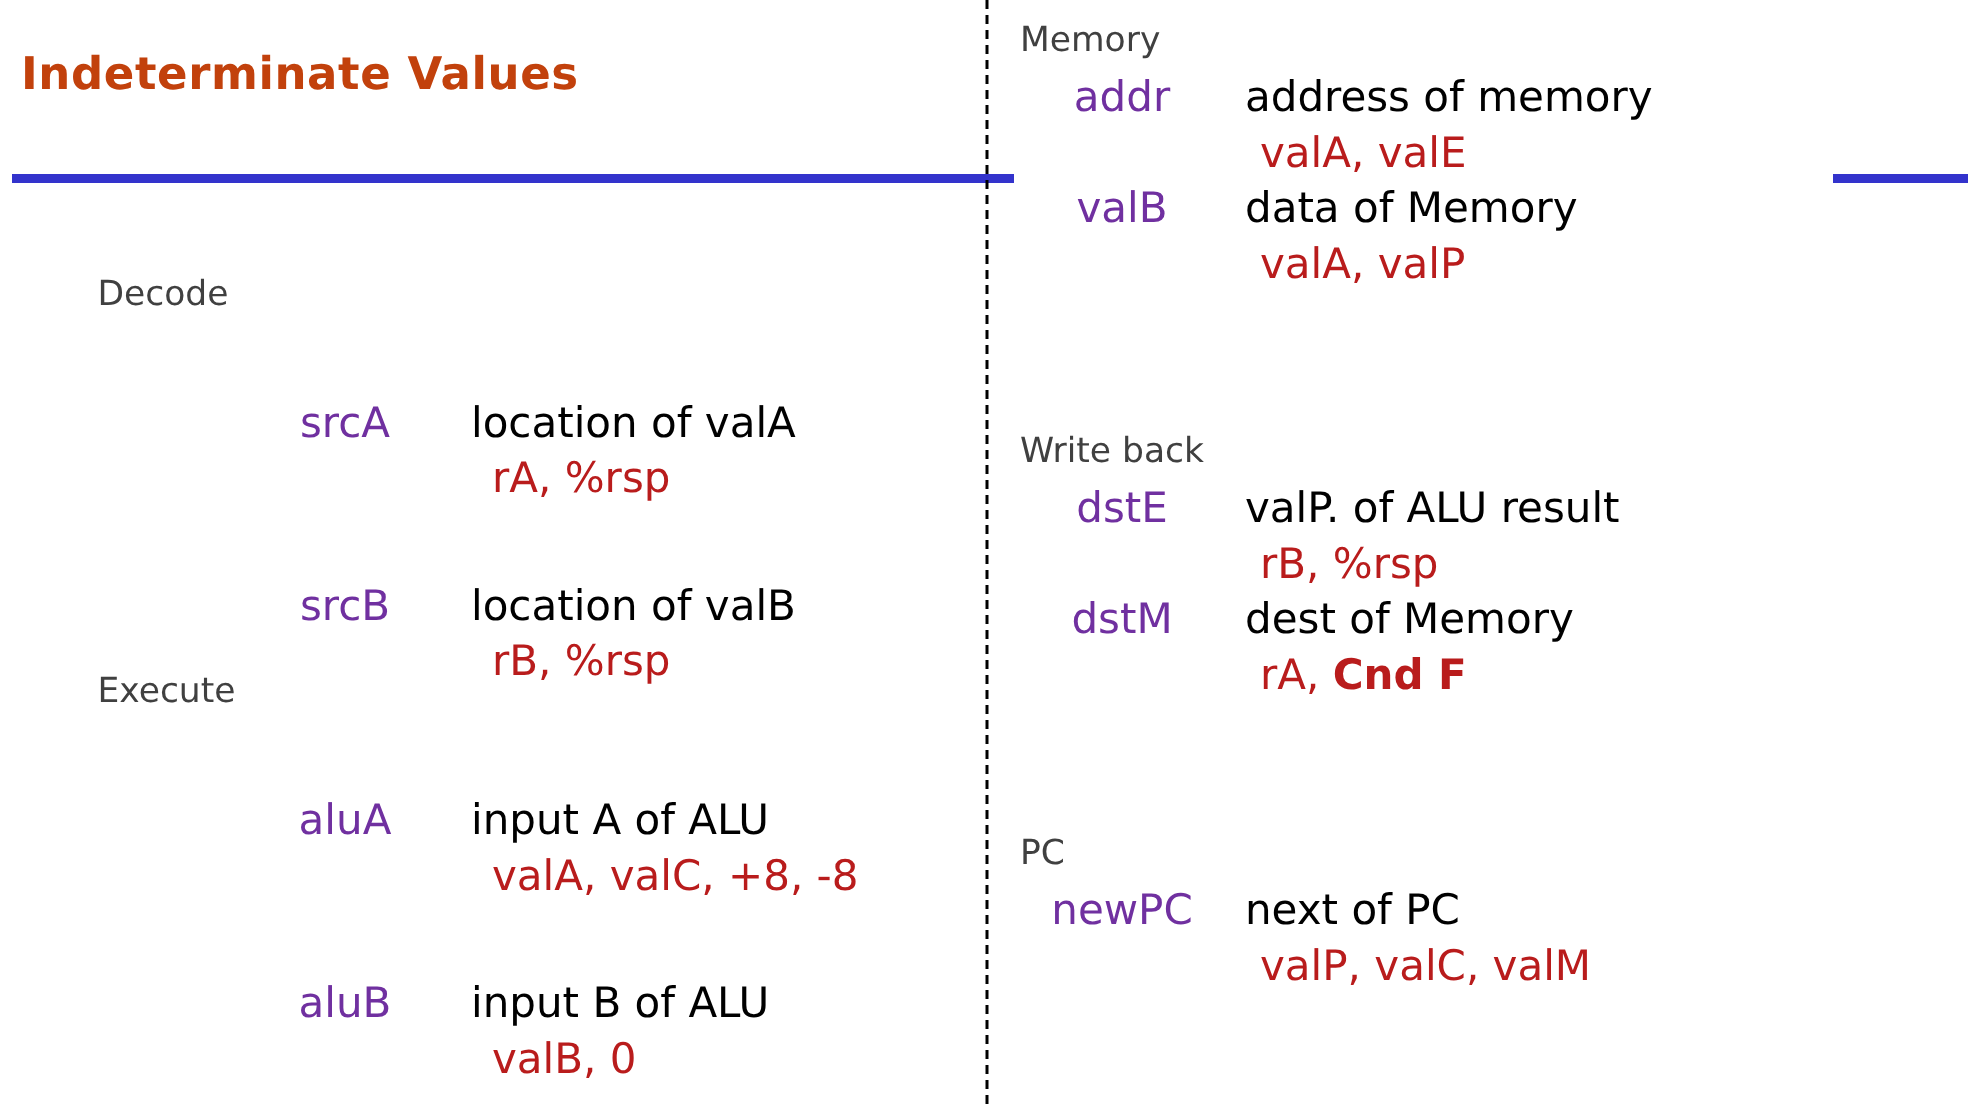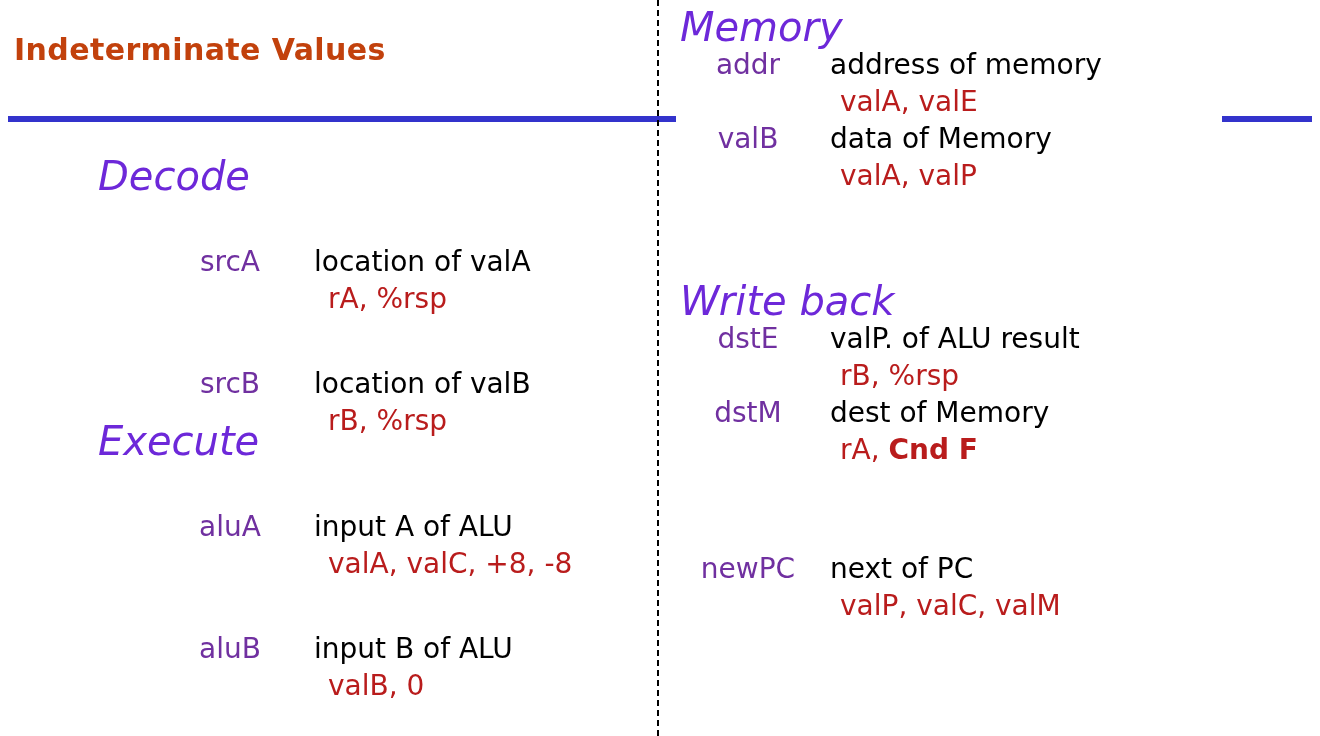--- a/index.html
+++ b/index.html
@@ -58,26 +58,25 @@
     top: 0;
   }
   .col-left  { left: 0px;   width: 656px; }
   .col-right { left: 668px; width: 652px; }
 
   
   .section { position: absolute; }
 
   .section-heading {
     font-family: "DejaVu Sans", sans-serif;
-    font-size: 40px;
+    font-size: 23px;
     font-weight: normal;
-    color: #6d28d9;
+    color: #404040;
     line-height: 38px;
     white-space: nowrap;
-    font-style: italic;
   }
 
   
   .signal { display: block; }
 
   .signal-line {
     display: flex;
     align-items: baseline;
     line-height: 37px;
     white-space: nowrap;
@@ -104,21 +103,21 @@
     color: #b91c1c;
     line-height: 37px;
     white-space: nowrap;
   }
   .signal-values .strong { font-weight: bold; }
 
   
   .col-left  .signal-label { width: 140px; padding-right: 14px; margin-top: 48px; }
   .col-left  .signal-line  { padding-left: 160px; }
   .col-left  .signal-values{ padding-left: 328px; }
-  .col-left  .section-heading { padding-left: 98px; }
+  .col-left  .section-heading { padding-left: 65px; margin-top: 20px; }
 
   
   .col-right .signal-label { width: 140px; padding-right: 12px; }
   .col-right .signal-line  { padding-left:  10px; }
   .col-right .signal-values{ padding-left: 172px; }
   .col-right .section-heading { padding-left: 12px; }
 </style>
 </head>
 <body>
 
@@ -211,20 +210,21 @@
       <div class="signal">
         <div class="signal-line">
           <span class="signal-label">dstM</span>
           <span class="signal-desc">dest of Memory</span>
         </div>
         <div class="signal-values"><span>rA, </span><span class="strong">Cnd F</span></div>
       </div>
     </div>
 
     <div class="section" style="left:0; top:550px; width:652px;">
+      <div class="section-heading">PC</div>
 
       <div class="signal">
         <div class="signal-line">
           <span class="signal-label">newPC</span>
           <span class="signal-desc">next of PC</span>
         </div>
         <div class="signal-values">valP, valC, valM</div>
       </div>
     </div>
 

